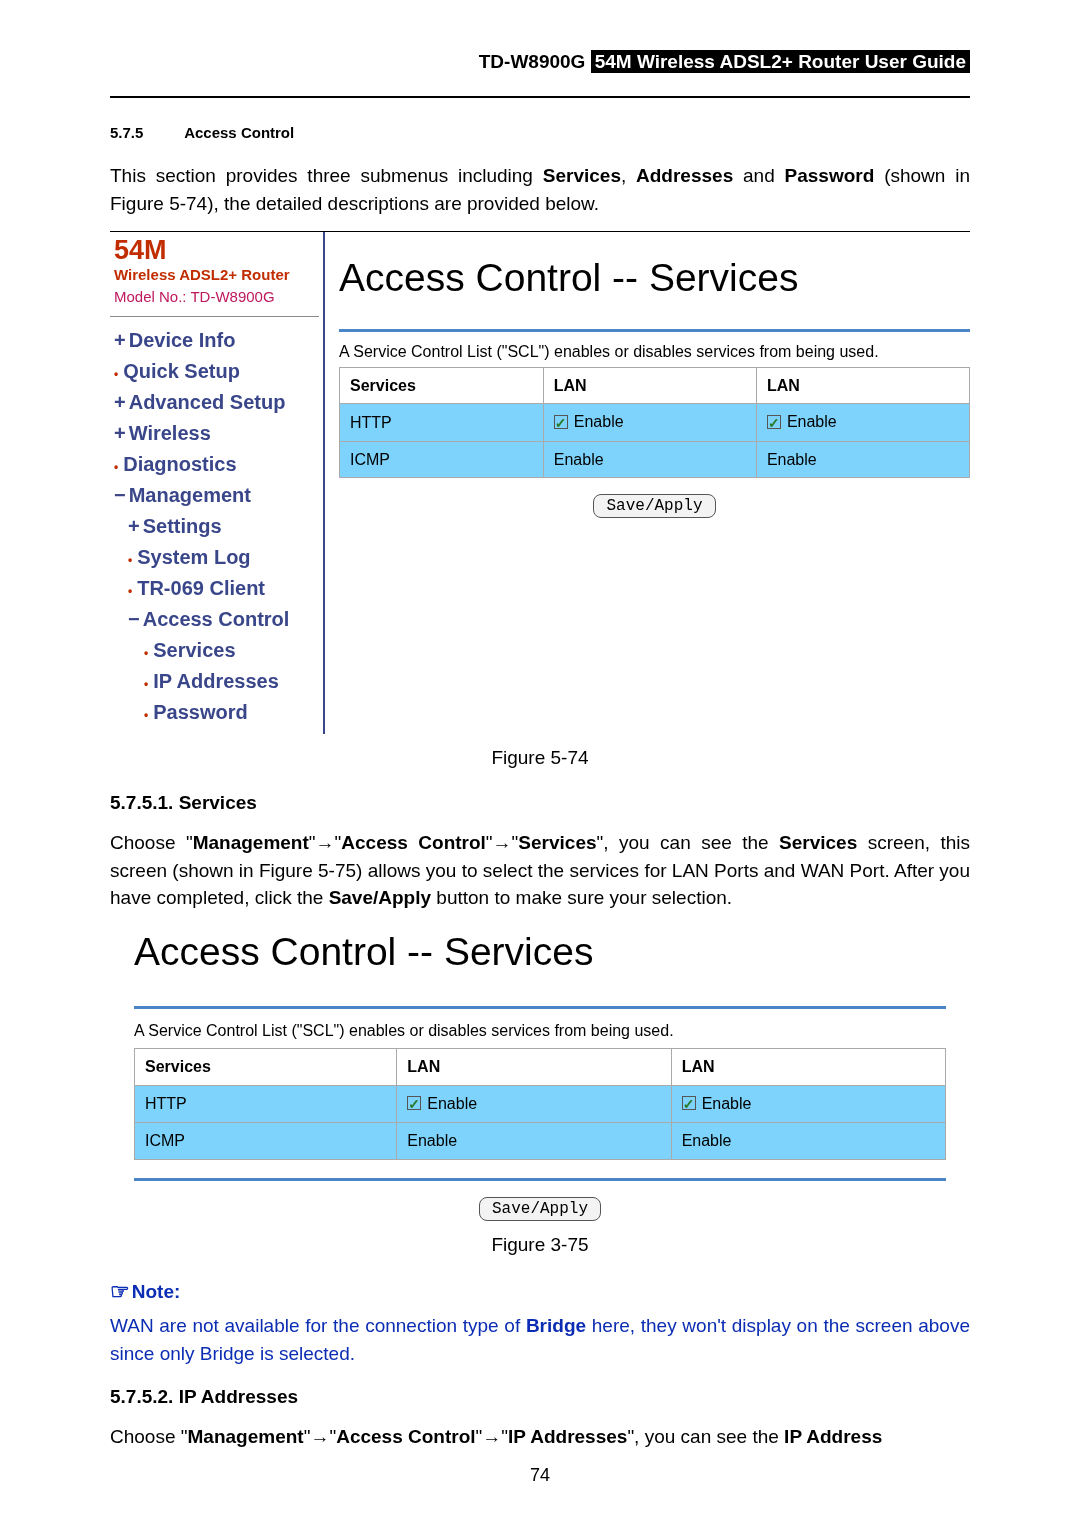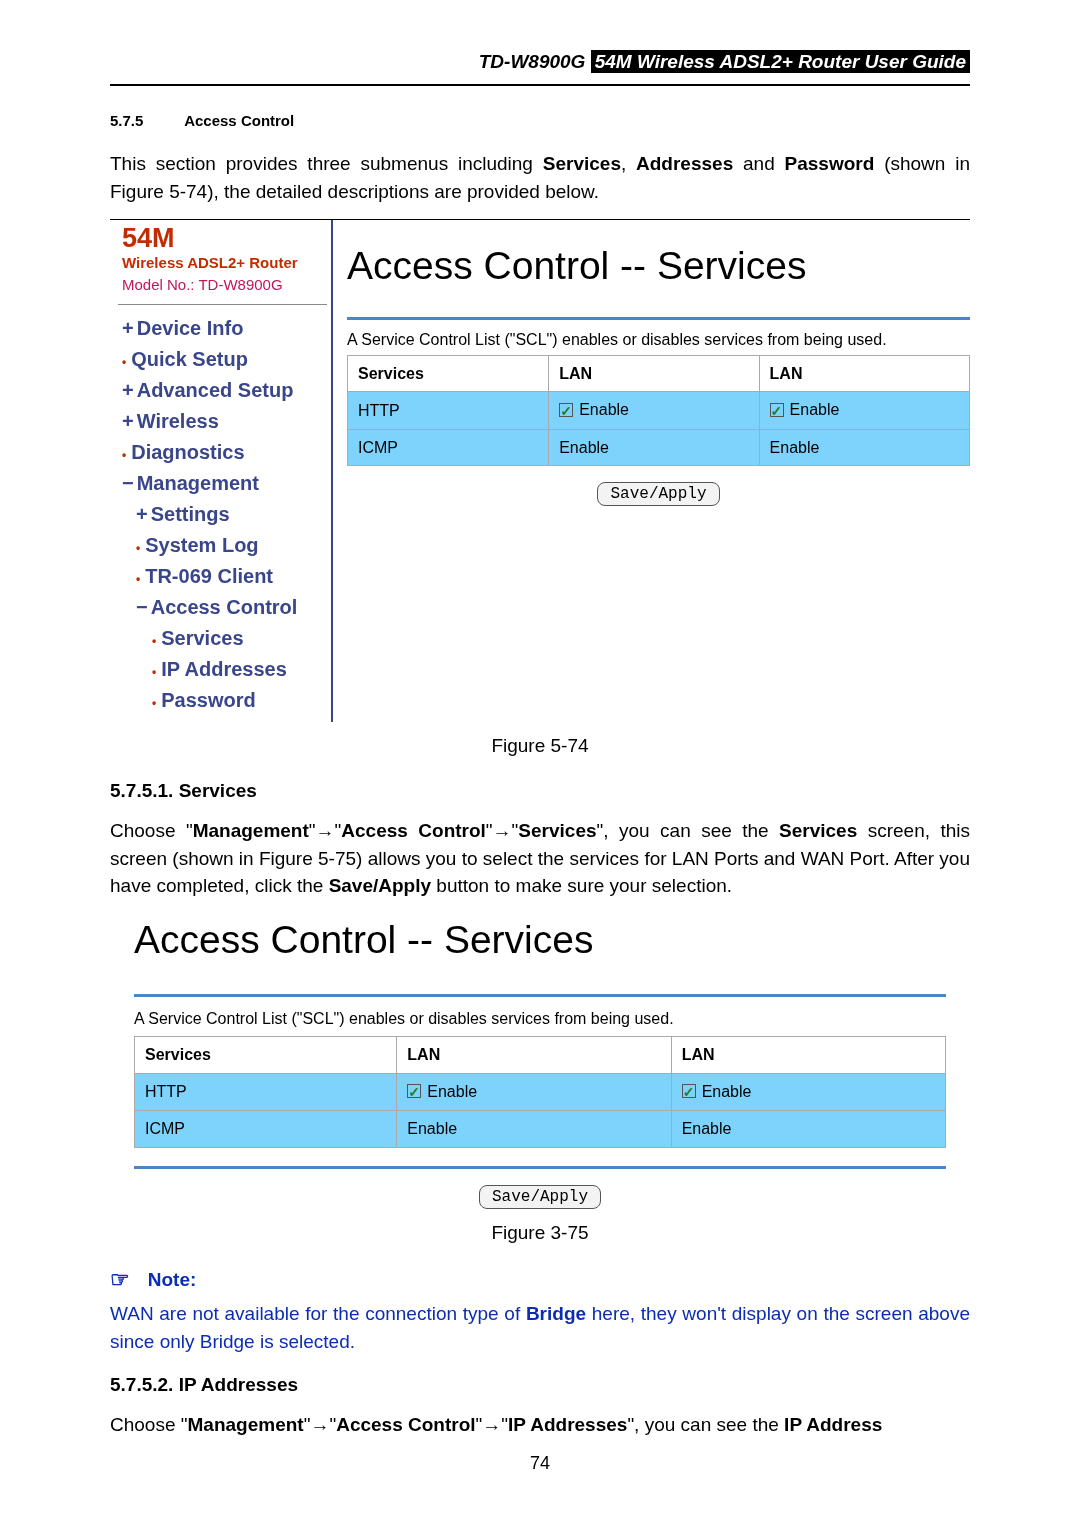--- a/index.html
+++ b/index.html
@@ -11,24 +11,23 @@
       background: #fff;
       font-family: Arial, Helvetica, sans-serif;
       width: 1080px;
       padding: 48px 110px 30px;
       font-size: 19px;
       line-height: 1.45;
       color: #000;
     }
     .header-line {
       border-bottom: 2.5px solid #000;
-      padding-bottom: 8px;
+      padding-bottom: 20px;
       text-align: right;
       margin-bottom: 24px;
-      font-style: italic;
     }
     .header-left {
       font-weight: bold;
     }
     .header-right {
       font-weight: bold;
       color: #fff;
       background: #000;
       padding: 1px 4px;
     }
@@ -58,21 +57,20 @@
     
     .fig74 {
       margin: 14px 0 4px;
       display: flex;
       border-top: 1px solid #000;
     }
     .side-col {
       width: 215px;
       border-right: 2px solid #3a468a;
       padding: 5px 4px 6px 0;
-      margin-left: 8px;
     }
     .brand-54m {
       color: #c12d00;
       font-weight: bold;
       font-size: 27px;
       line-height: 1;
       padding-left: 4px;
     }
     .brand-sub {
       color: #c12d00;
@@ -192,21 +190,21 @@
       margin-bottom: 6px;
     }
 
     
     .note-head {
       color: #0b2db3;
       font-weight: bold;
       margin: 10px 0 4px;
       display: flex;
       align-items: center;
-      gap: 18px;
+      gap: 2px;
     }
     .note-icon::before {
       content: "☞";
       font-size: 22px;
       color: #0b2db3;
     }
     .note-body {
       color: #0b2db3;
       text-align: justify;
       margin-bottom: 16px;

